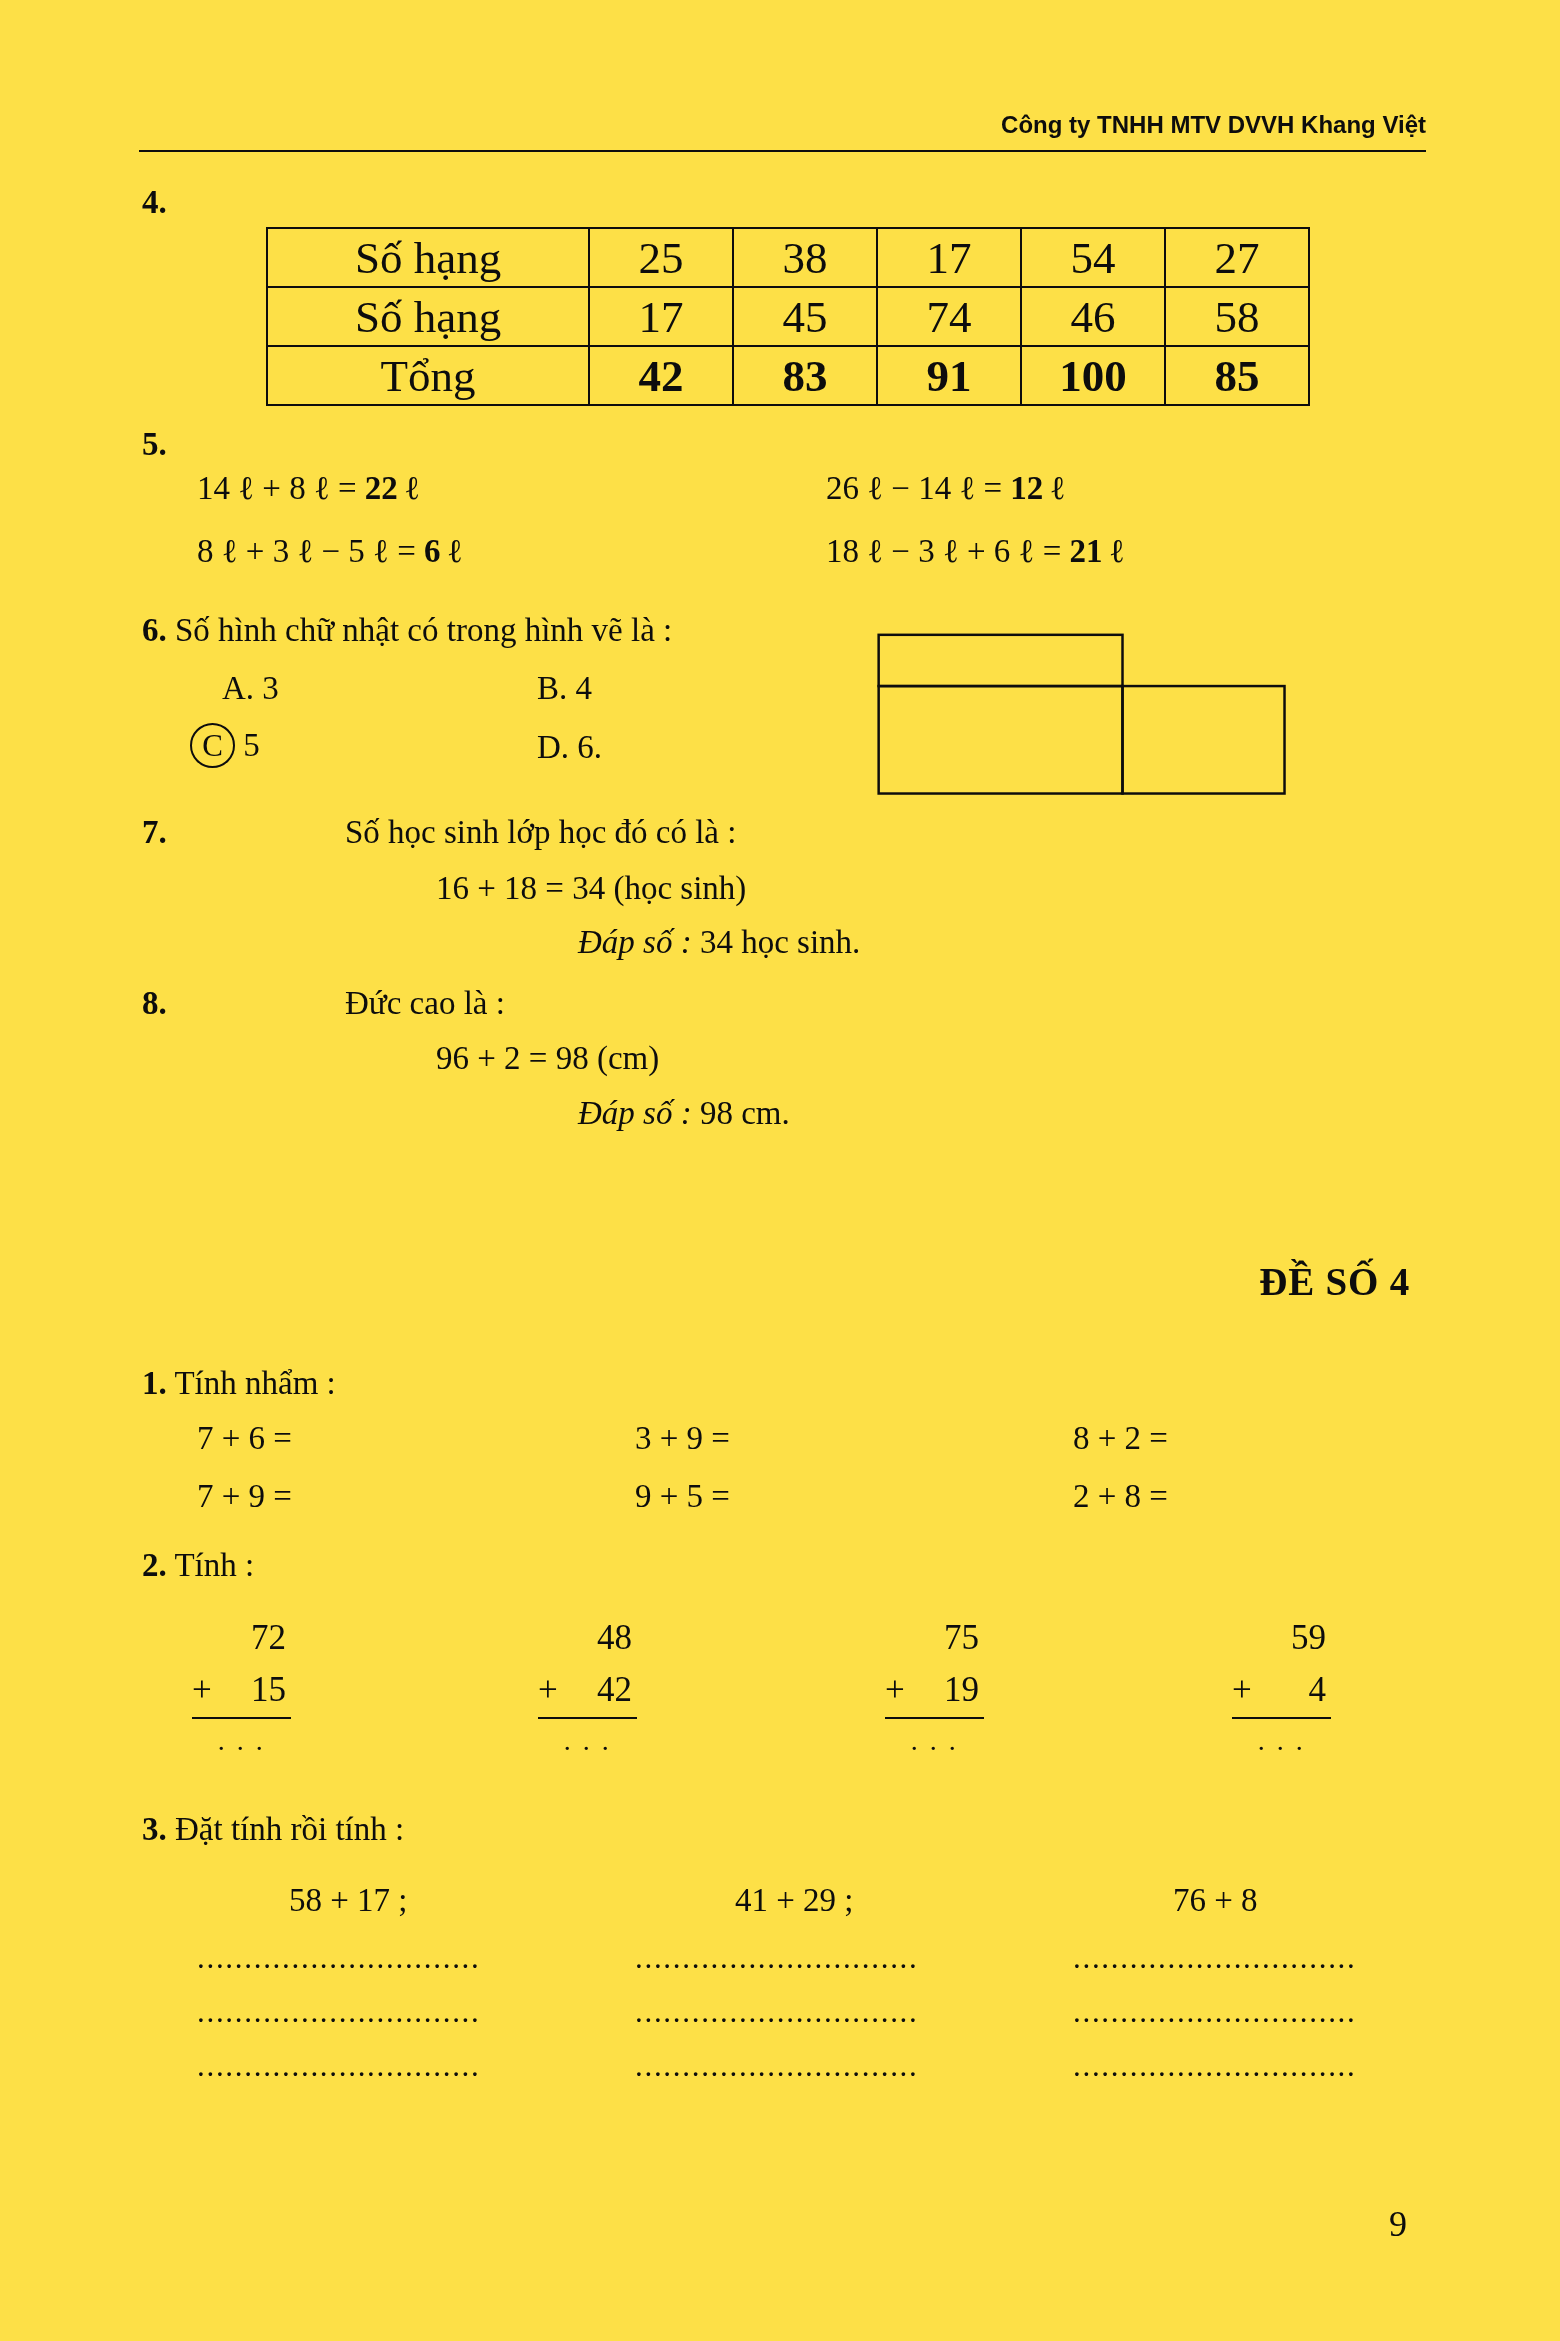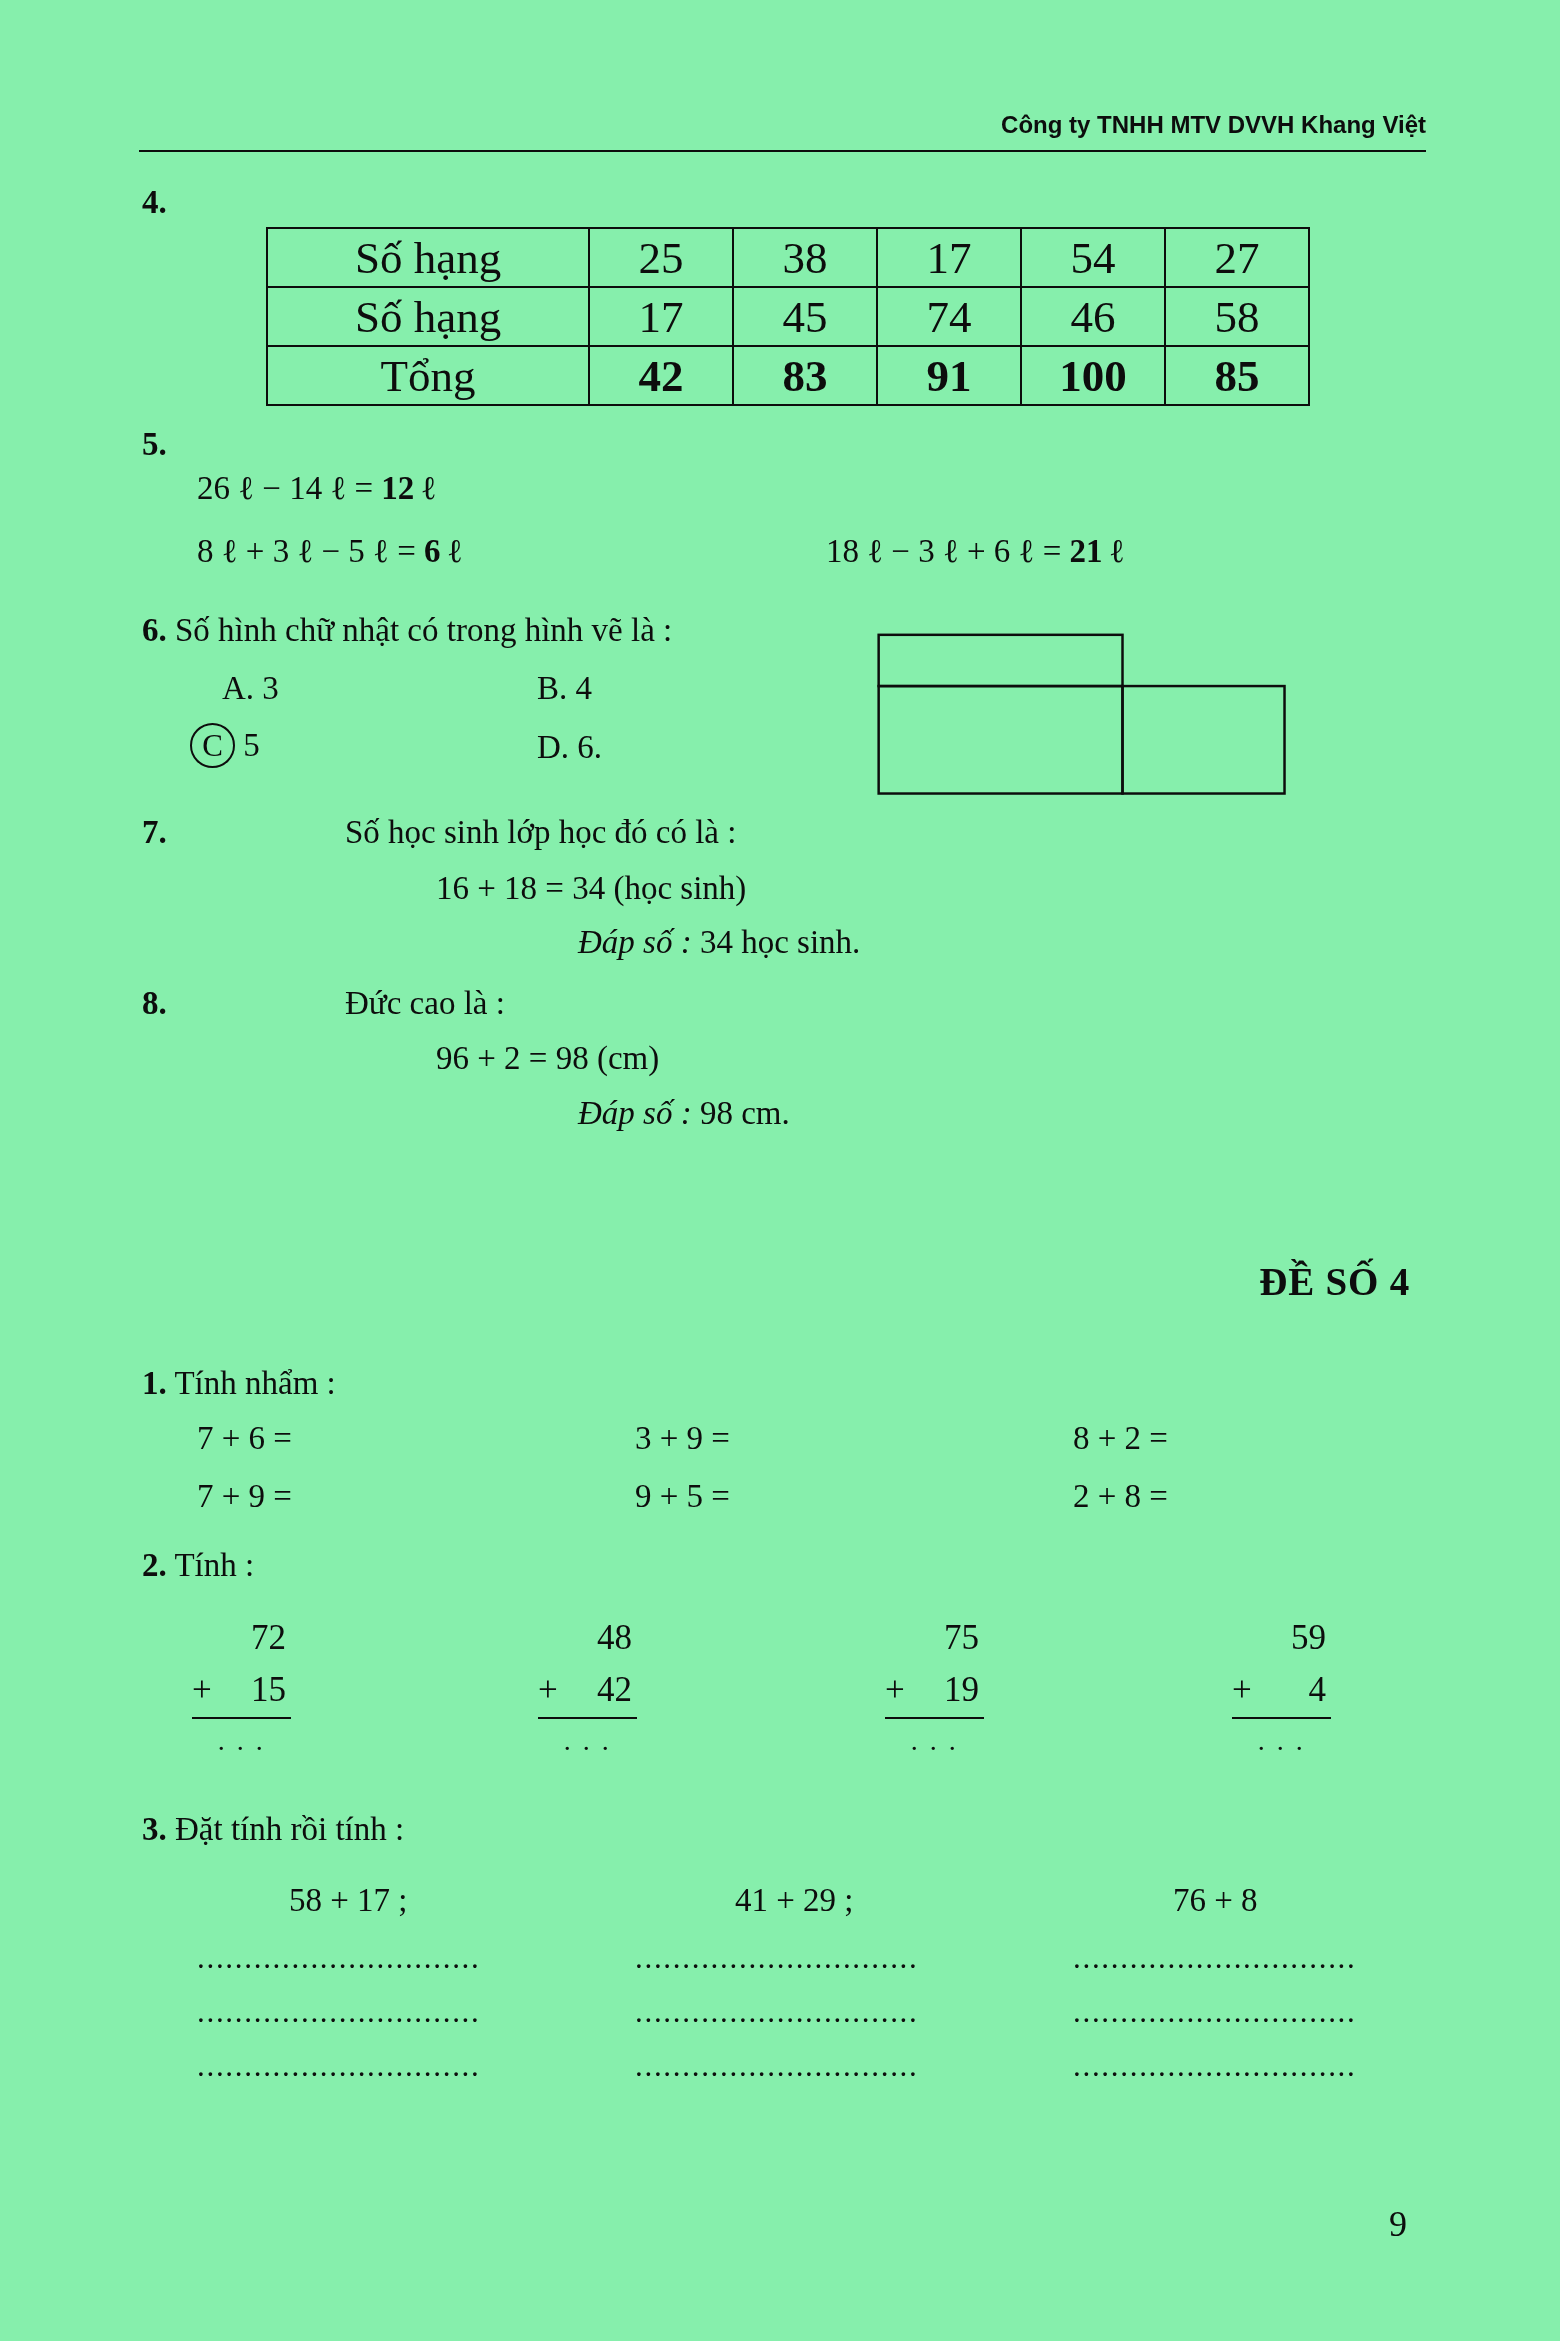--- a/index.html
+++ b/index.html
@@ -1,21 +1,21 @@
 <!DOCTYPE html>
 <html style="font-size:13.2px"><head>
 <meta charset="utf-8">
 <style>
   * { margin: 0; padding: 0; box-sizing: border-box; }
   html, body { background: #ffffff; }
   .page {
     position: relative;
     width: 1561px;
     height: 2342px;
-    background: #86efac;
+    background: #fde047;
     font-family: "Liberation Serif", "DejaVu Serif", serif;
     color: #0d0d0d;
     overflow: hidden;
   }
   .abs { position: absolute; }
   .txt { font-size: 33px; line-height: 1.2; white-space: nowrap; }
   .bold { font-weight: bold; }
 
   
   .company {
@@ -129,20 +129,21 @@
       <td class="num-col">100</td>
       <td class="num-col">85</td>
     </tr>
   </tbody>
     </table>
 
   <div class="abs txt bold" style="top:425px; left:142px;">5.</div>
 
   <div class="abs" style="top:469px; left:197px;">
     <div class="eq-row">
+      <div class="eq txt" style="width:629px;"><span>14 ℓ + 8 ℓ = </span><b>22 ℓ</b></div>
       <div class="eq txt"><span>26 ℓ − 14 ℓ = </span><b>12 ℓ</b></div>
     </div>
     <div class="eq-row">
       <div class="eq txt" style="width:629px;"><span>8 ℓ + 3 ℓ − 5 ℓ = </span><b>6 ℓ</b></div>
       <div class="eq txt"><span>18 ℓ − 3 ℓ + 6 ℓ = </span><b>21 ℓ</b></div>
     </div>
   </div>
 
   <div class="abs" style="top:611px; left:142px; width:1288px; height:206px;">
     <div class="txt"><b>6.</b>&nbsp;<span>Số hình chữ nhật có trong hình vẽ là :</span></div>

